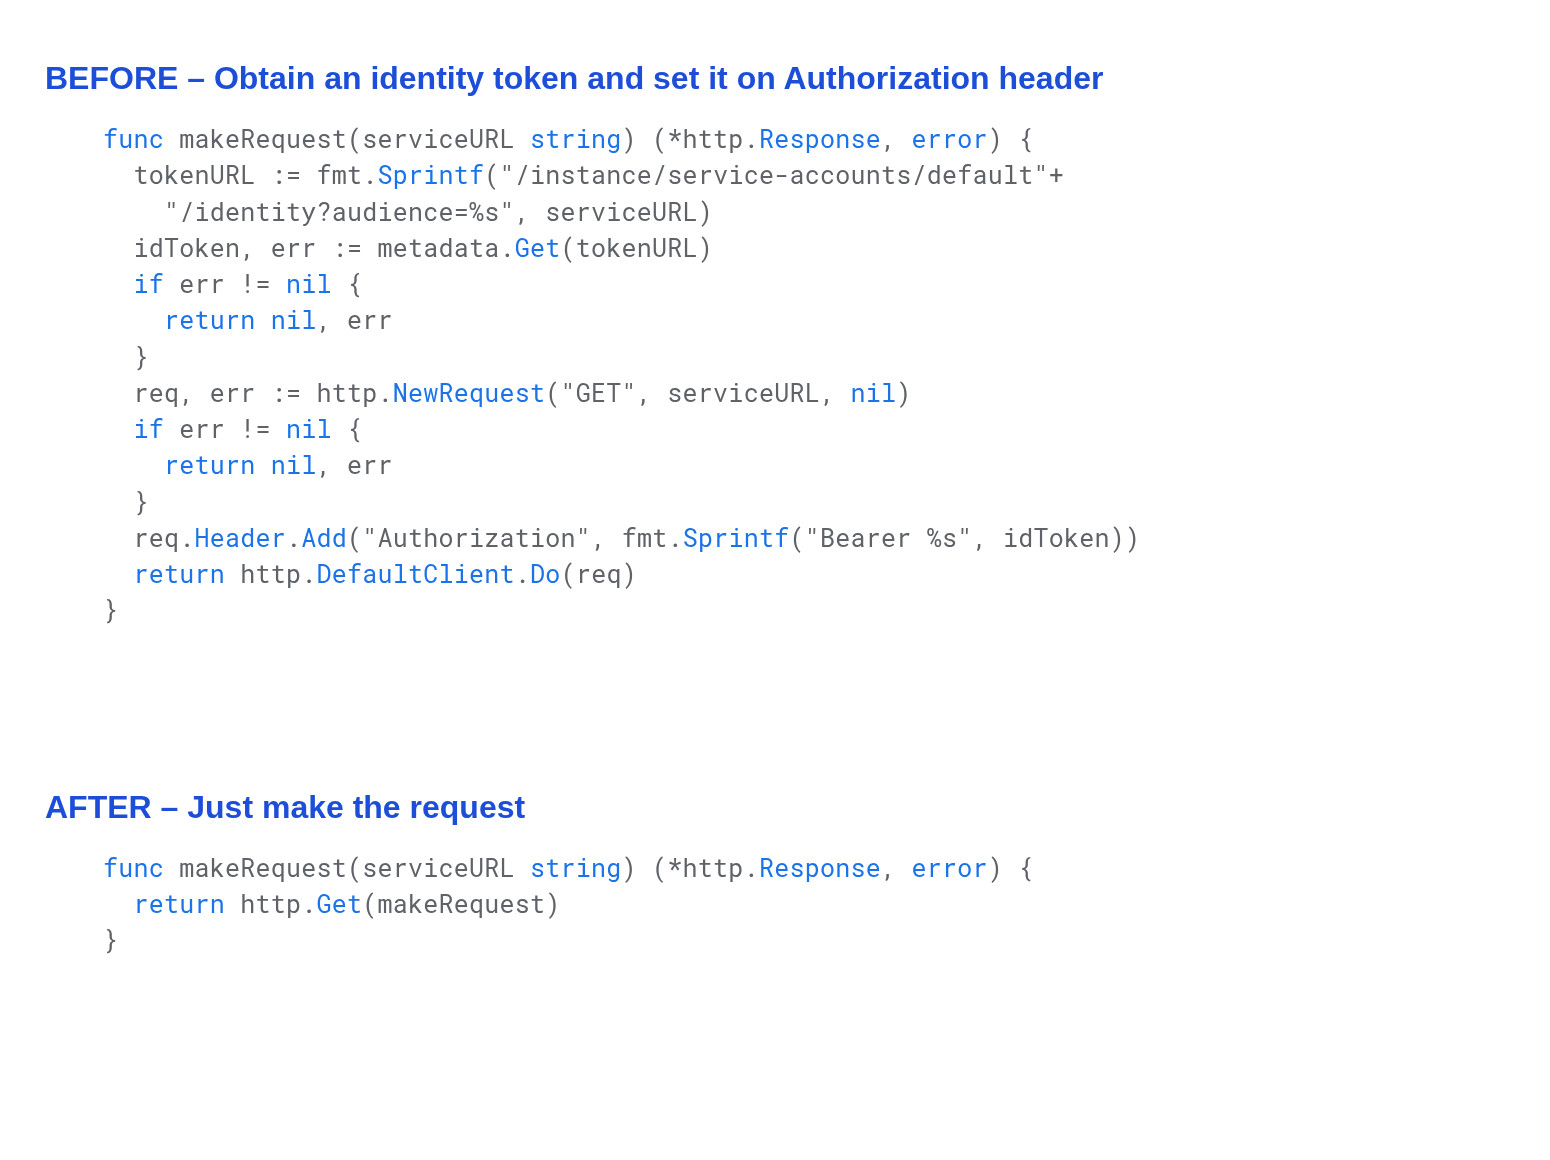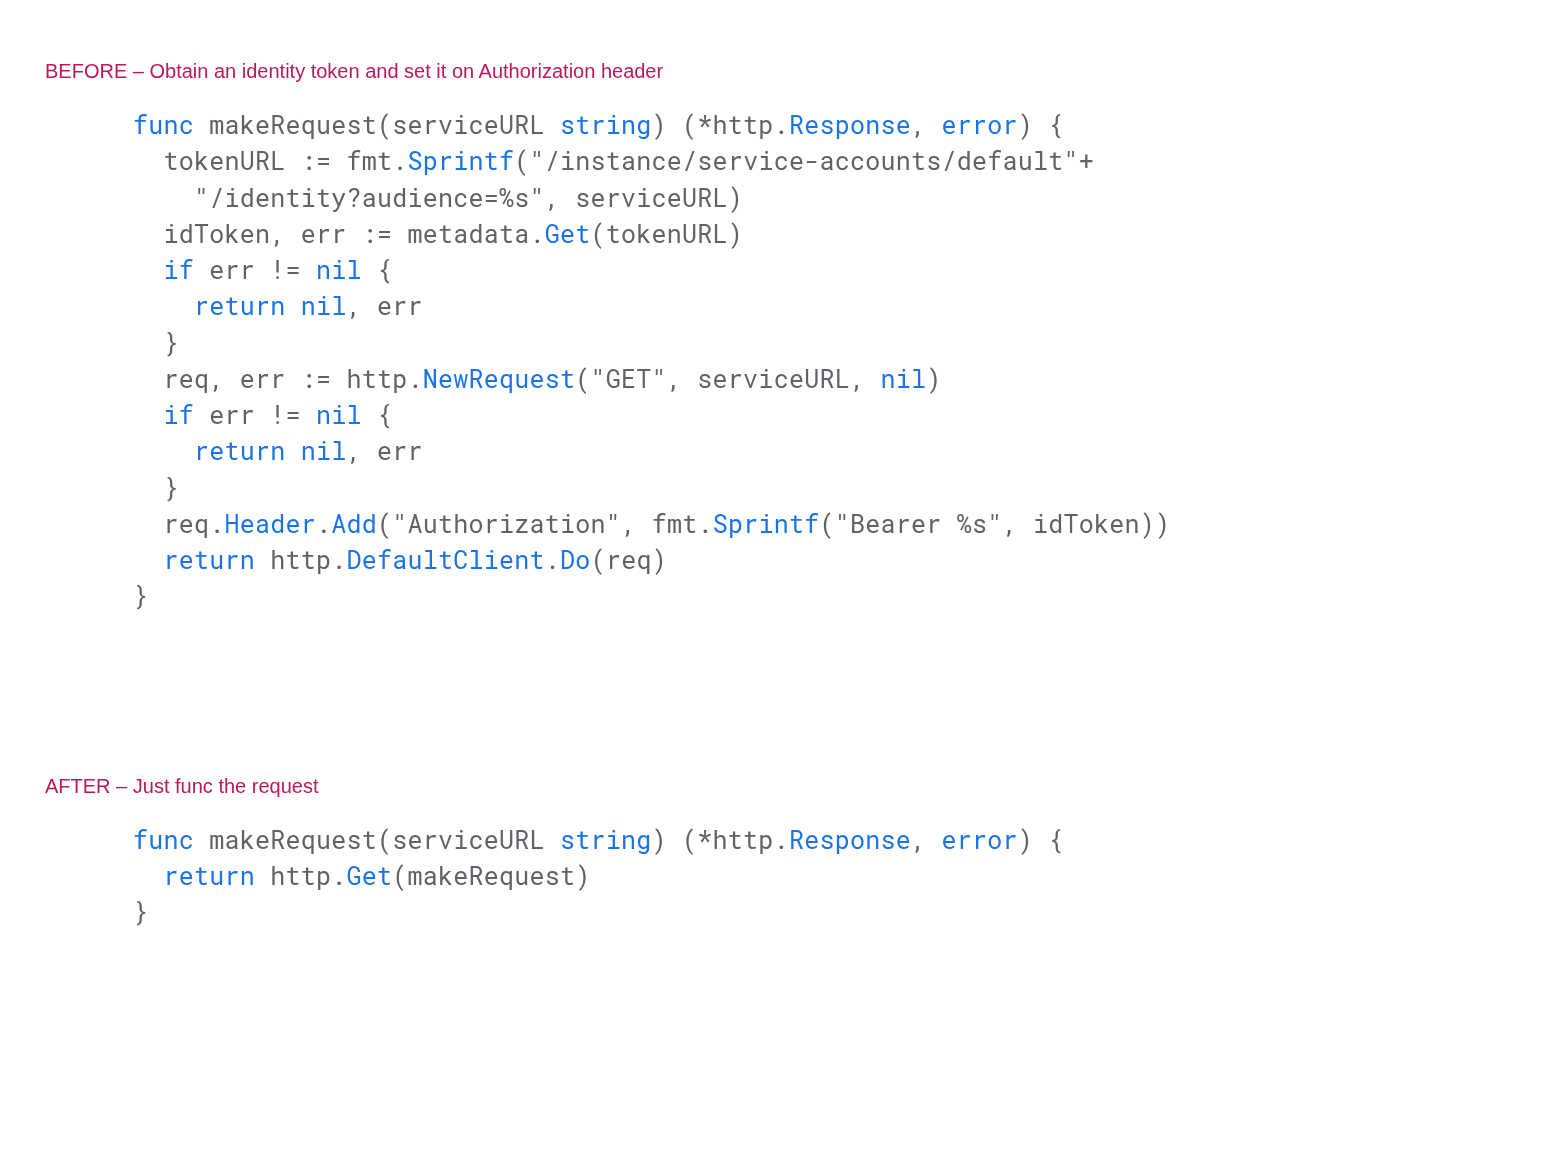--- a/index.html
+++ b/index.html
@@ -4,33 +4,33 @@
   <style>
     * { margin: 0; padding: 0; box-sizing: border-box; }
     body {
       width: 1550px;
       height: 1160px;
       background: #ffffff;
       font-family: Arial, Helvetica, sans-serif;
       padding: 60px 45px;
     }
     .heading {
-      font-size: 20px;
-      font-weight: normal;
-      color: #be185d;
+      font-size: 32px;
+      font-weight: bold;
+      color: #1d4ed8;
       margin-bottom: 24px;
     }
     .code-block {
       font-family: 'Roboto Mono', 'Consolas', 'Menlo', monospace;
       font-size: 25px;
       line-height: 1.45;
       color: #5f6368;
       white-space: pre;
       letter-spacing: 0.01em;
-      margin-left: 88px;
+      margin-left: 58px;
     }
     .spacer {
       height: 160px;
     }
     .tk-kw    { color: #1a73e8; }
     .tk-type  { color: #1a73e8; }
     .tk-func  { color: #1a73e8; }
     .tk-str   { color: #5f6368; }
     .tk-ident { color: #5f6368; }
     .tk-idblue{ color: #1a73e8; }
@@ -50,17 +50,17 @@
 <span class="tk-ident">  req, err := http.</span><span class="tk-func">NewRequest</span><span class="tk-ident">(</span><span class="tk-str">"GET"</span><span class="tk-ident">, serviceURL, </span><span class="tk-kw">nil</span><span class="tk-ident">)</span>
 <span class="tk-ident">  </span><span class="tk-kw">if</span><span class="tk-ident"> err != </span><span class="tk-kw">nil</span><span class="tk-ident"> {</span>
 <span class="tk-ident">    </span><span class="tk-kw">return</span><span class="tk-ident"> </span><span class="tk-kw">nil</span><span class="tk-ident">, err</span>
 <span class="tk-ident">  }</span>
 <span class="tk-ident">  req.</span><span class="tk-idblue">Header</span><span class="tk-ident">.</span><span class="tk-func">Add</span><span class="tk-ident">(</span><span class="tk-str">"Authorization"</span><span class="tk-ident">, fmt.</span><span class="tk-func">Sprintf</span><span class="tk-ident">(</span><span class="tk-str">"Bearer %s"</span><span class="tk-ident">, idToken))</span>
 <span class="tk-ident">  </span><span class="tk-kw">return</span><span class="tk-ident"> http.</span><span class="tk-idblue">DefaultClient</span><span class="tk-ident">.</span><span class="tk-func">Do</span><span class="tk-ident">(req)</span>
 <span class="tk-ident">}</span></div>
 
 <div class="spacer"></div>
 
-<h2 class="heading">AFTER – Just func the request</h2>
+<h2 class="heading">AFTER – Just make the request</h2>
 
 <div class="code-block"><span class="tk-kw">func</span><span class="tk-ident"> makeRequest(serviceURL </span><span class="tk-type">string</span><span class="tk-ident">) (*http.</span><span class="tk-idblue">Response</span><span class="tk-ident">, </span><span class="tk-type">error</span><span class="tk-ident">) {</span>
 <span class="tk-ident">  </span><span class="tk-kw">return</span><span class="tk-ident"> http.</span><span class="tk-func">Get</span><span class="tk-ident">(makeRequest)</span>
 <span class="tk-ident">}</span></div>
 
 </body></html>

